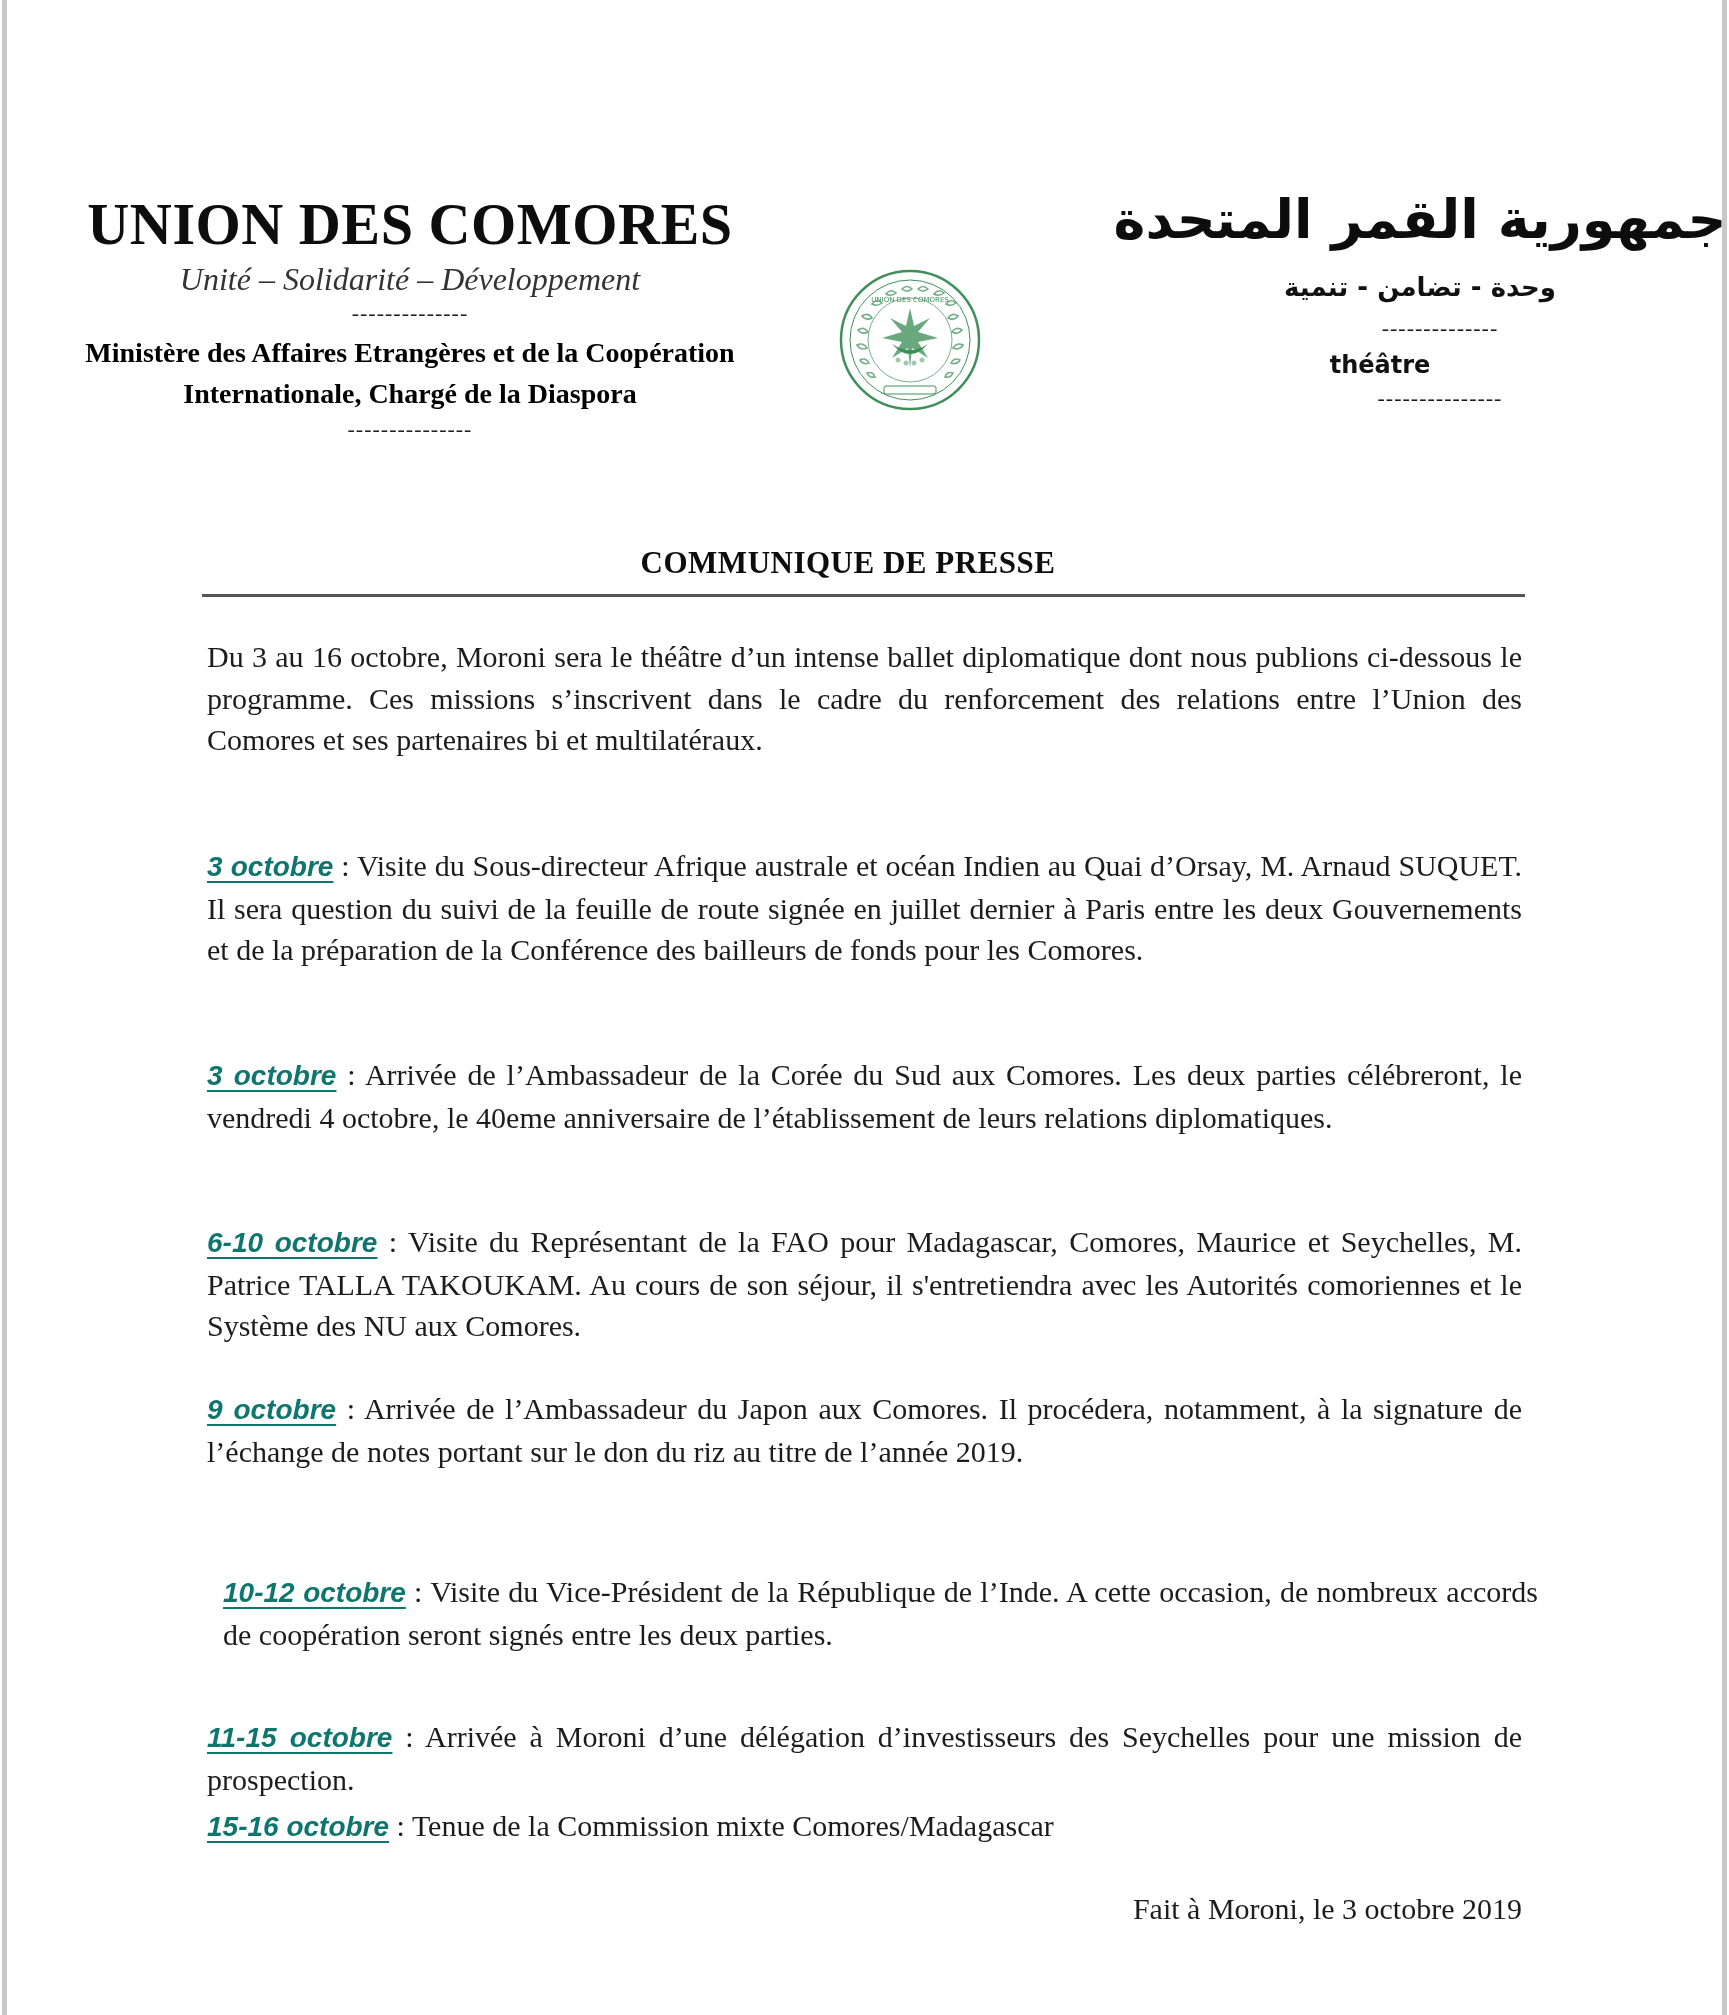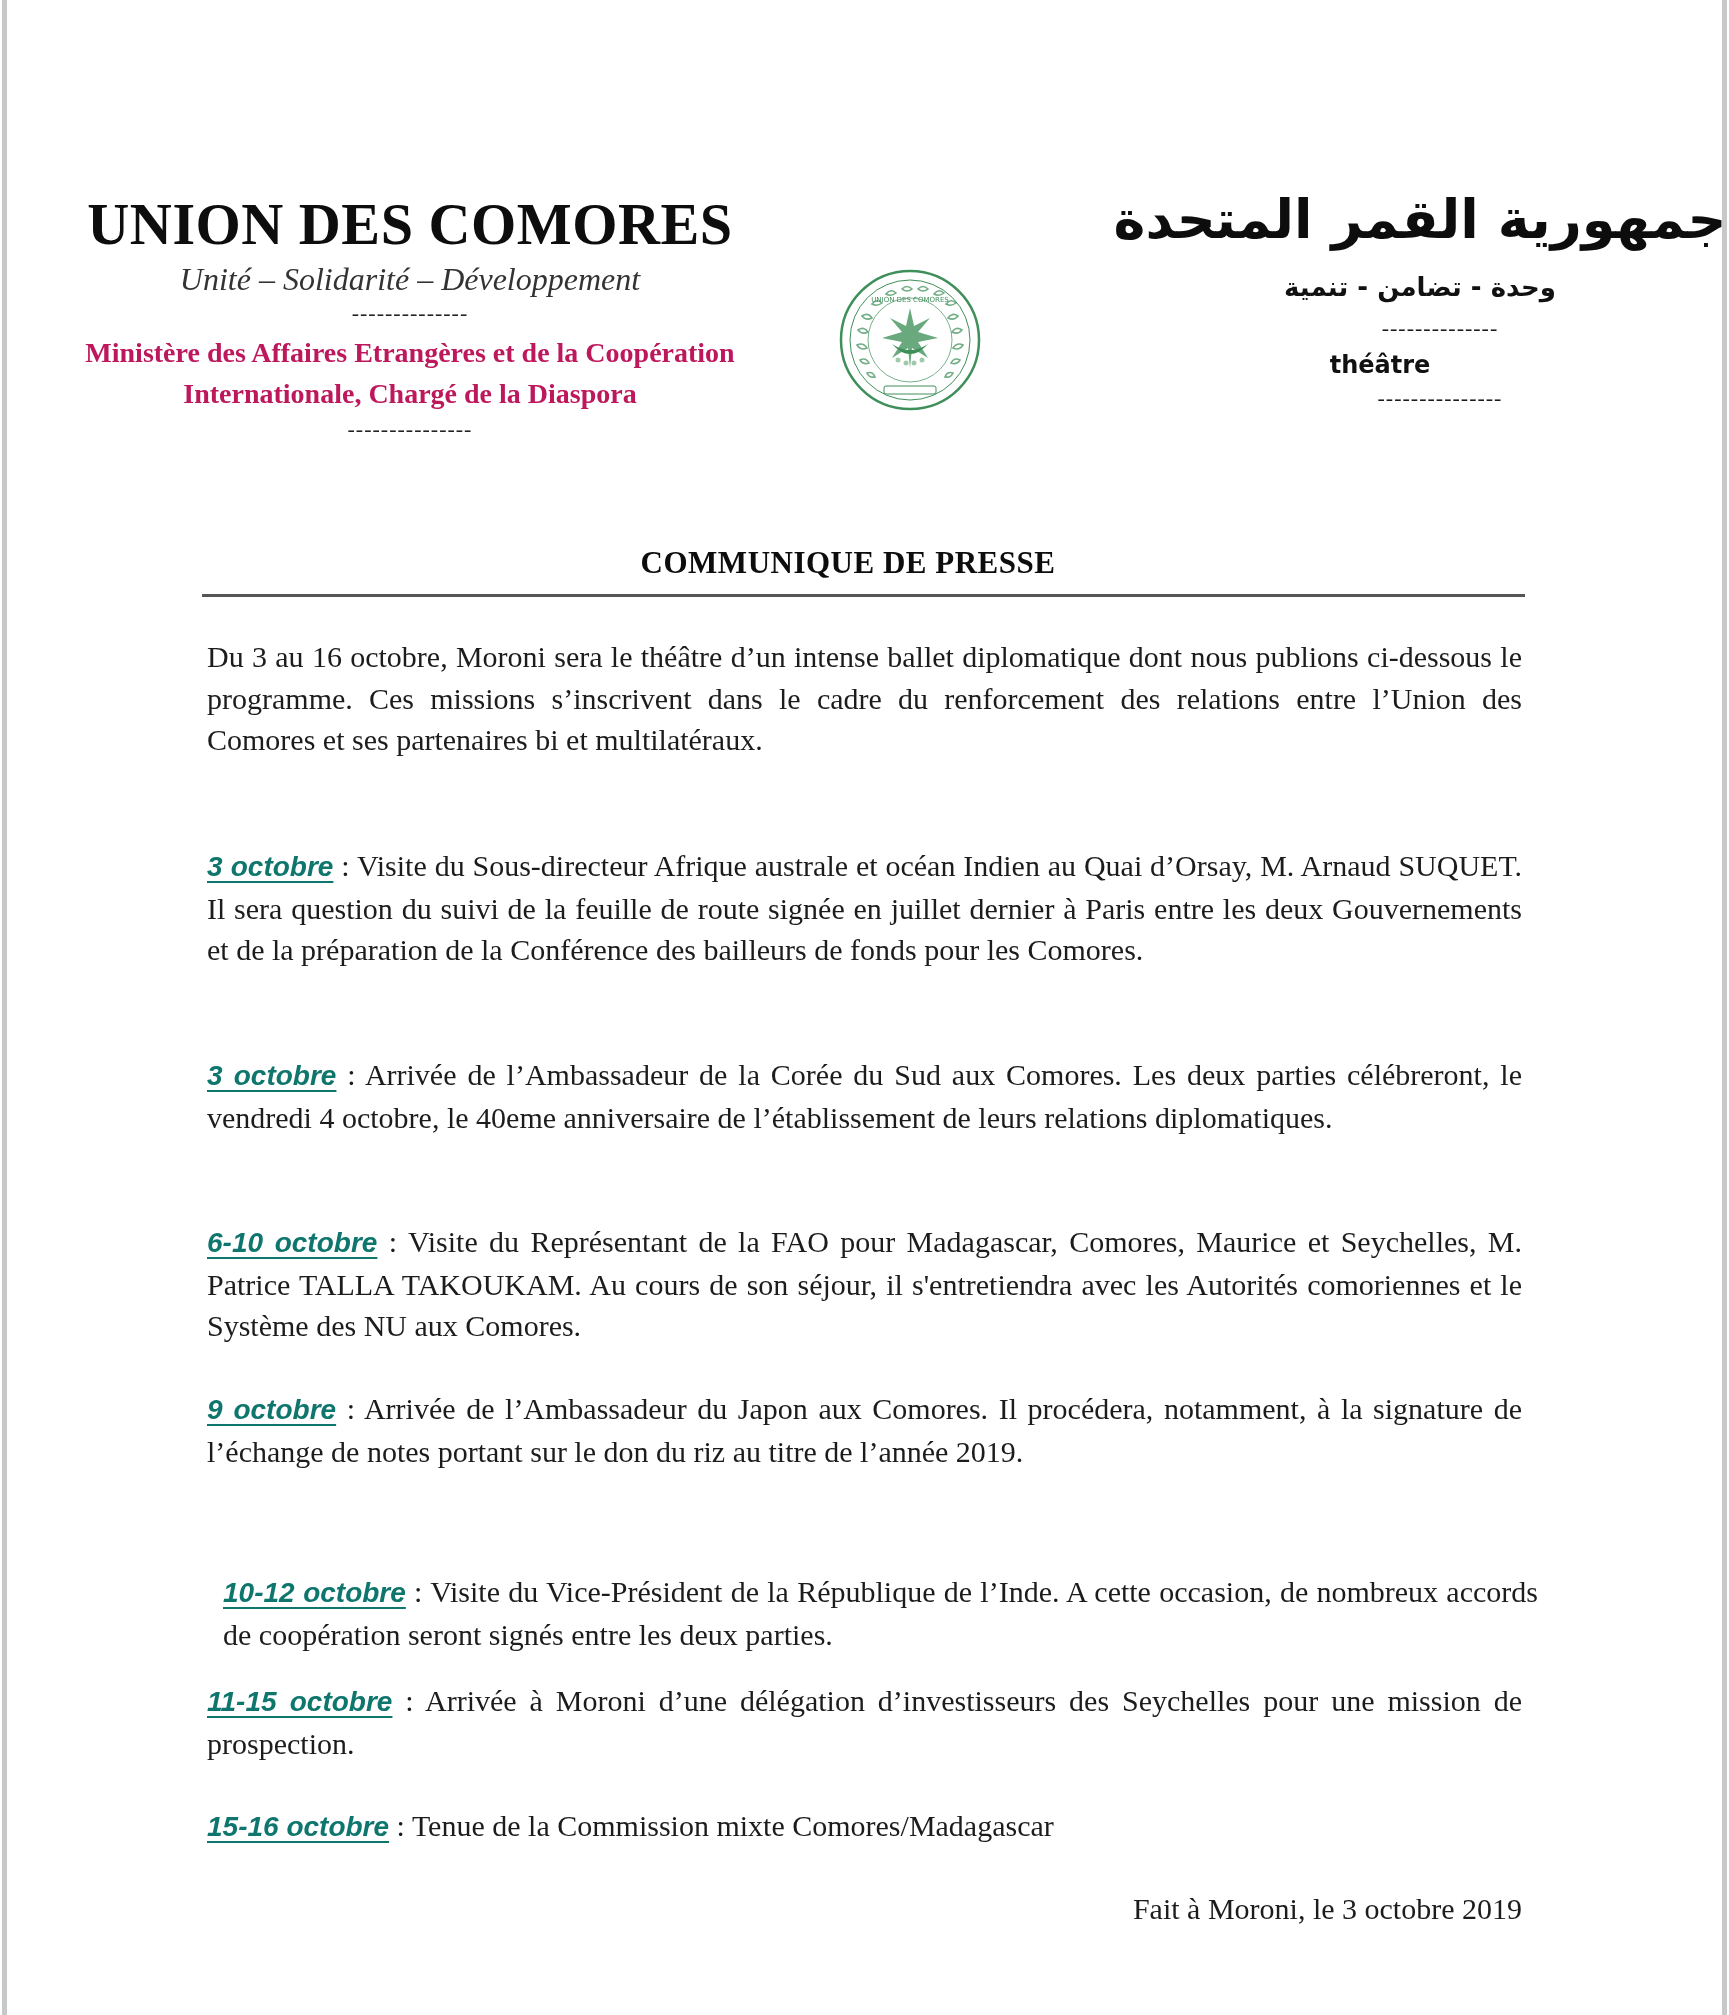--- a/index.html
+++ b/index.html
@@ -8,39 +8,39 @@
     background: #ffffff;
     font-family: "Liberation Serif", serif; color: #1a1a1a;
   }
   .page-border-left { position: absolute; left: 2px; top: 0; width: 5px; height: 2015px; background: #c8c8c8; }
   .page-border-right { position: absolute; left: 1722px; top: 0; width: 5px; height: 2015px; background: #c8c8c8; }
 
   .hdr-left { position: absolute; left: 30px; width: 760px; top: 188px; text-align: center; }
   .hdr-left .country { font-size: 60px; font-weight: bold; letter-spacing: 0.5px; line-height: 72px; color: #0d0d0d; transform: scaleX(0.97); }
   .hdr-left .motto { font-style: italic; font-size: 32px; line-height: 30px; margin-top: 4px; color: #333; }
   .hdr-left .dash1 { font-size: 22px; line-height: 26px; margin-top: 6px; color: #222; letter-spacing: 1px; }
-  .hdr-left .ministry { font-size: 28px; font-weight: bold; line-height: 41px; margin-top: 6px; color: #be185d; }
+  .hdr-left .ministry { font-size: 28px; font-weight: bold; line-height: 41px; margin-top: 6px; color: #000000; }
   .hdr-left .dash2 { font-size: 22px; line-height: 26px; margin-top: 2px; color: #222; letter-spacing: 1px; }
 
   .seal { position: absolute; left: 838px; top: 268px; width: 144px; height: 144px; }
 
   .hdr-right { position: absolute; left: 1030px; width: 700px; top: 185px; text-align: center; direction: rtl; }
   .hdr-right .country-ar { position: relative; left: 40px; font-size: 54px; font-weight: bold; line-height: 70px; color: #0d0d0d; font-family: "DejaVu Sans", sans-serif; }
   .hdr-right .motto-ar { position: relative; left: 40px; font-size: 26px; font-weight: bold; line-height: 36px; margin-top: 14px; font-family: "DejaVu Sans", sans-serif; color: #111; }
   .hdr-right .dash1 { position: relative; left: 60px; font-size: 22px; line-height: 26px; margin-top: 10px; direction: ltr; letter-spacing: 1px; }
   .hdr-right .ministry-ar { font-size: 24px; font-weight: bold; line-height: 40px; margin-top: 4px; font-family: "DejaVu Sans", sans-serif; color: #111; }
   .hdr-right .dash2 { position: relative; left: 60px; font-size: 22px; line-height: 26px; margin-top: 0px; direction: ltr; letter-spacing: 1px; }
 
   .title { position: absolute; left: 8px; width: 1680px; top: 545px; text-align: center; font-size: 31px; font-weight: bold; line-height: 36px; color: #0d0d0d; letter-spacing: 0.5px; }
   .rule { position: absolute; left: 202px; width: 1323px; top: 594px; height: 3px; background: #555; }
 
   .body-text { position: absolute; left: 207px; width: 1315px; font-size: 30px; line-height: 41.5px; text-align: justify; color: #1c1c1c; }
   .date-label { font-family: "Liberation Sans", sans-serif; font-weight: bold; font-style: italic; text-decoration: underline; text-decoration-thickness: 2px; text-underline-offset: 5px; color: #0f766e; font-size: 28px; }
   .p0 { top: 636px; } .p1 { top: 845px; } .p2 { top: 1054px; } .p3 { top: 1221px; }
-  .p4 { top: 1388px; } .p5 { top: 1555px; } .p6 { top: 1680px; } .p7 { top: 1805px; }
+  .p4 { top: 1388px; } .p5 { top: 1555px; } .p6 { top: 1716px; } .p7 { top: 1805px; }
   .signature { position: absolute; left: 207px; width: 1315px; top: 1889px; text-align: right; font-size: 30px; line-height: 40px; color: #1c1c1c; }
 </style>
 </head>
 <body>
 
 <div class="page-border-left"></div>
 <div class="page-border-right"></div>
 
 <div class="hdr-left">
   <div class="country">UNION DES COMORES</div>

